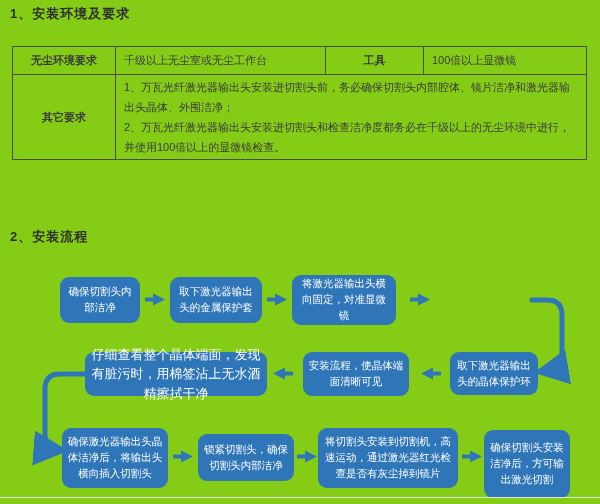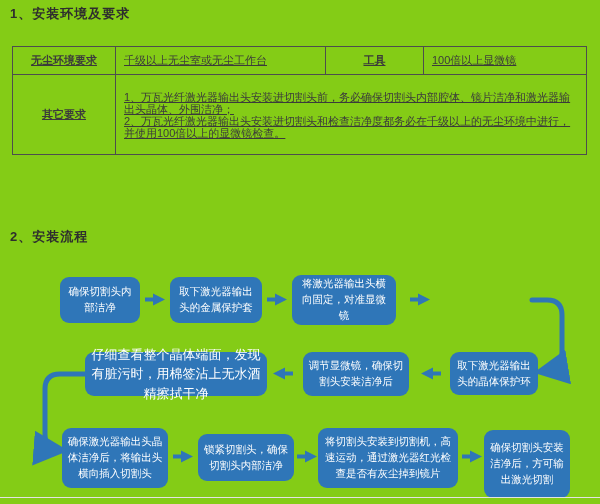--- a/index.html
+++ b/index.html
@@ -4,27 +4,27 @@
 <style>
   html,body{margin:0;padding:0;background:#fff;}
   body{width:600px;height:504px;font-family:"Liberation Sans",sans-serif;}
   .page{position:relative;width:600px;height:504px;overflow:hidden;background:#84cc16;color:#3b3b3b;}
 
   .heading{position:absolute;font-weight:bold;font-size:13px;color:#2e2e2e;letter-spacing:1px;}
   #sec1-heading{left:10px;top:5px;}
   #sec2-heading{left:10px;top:228px;}
 
   table.req{position:absolute;left:12px;top:46px;width:574px;border-collapse:collapse;table-layout:fixed;font-size:11px;color:#3b3b3b;}
-  table.req td{border:1px solid #4d4d4d;padding:2px 8px;vertical-align:middle;word-break:break-all;text-decoration:underline;}
+  table.req td{border:1px solid #4d4d4d;padding:2px 8px;vertical-align:middle;word-break:break-all;}
   td.lbl{font-weight:bold;text-align:center;padding:2px 2px;}
   td.ctr{text-align:left;}
   tr.r1{height:28px;}
   tr.r2{height:32px;}
   tr.r3{height:80px;}
-  td.body3{line-height:12px;padding:4px 8px;}
+  td.body3{line-height:20px;padding:4px 8px;}
 
   .fbox{position:absolute;background:#2F76B8;border-radius:9px;color:#fff;display:flex;align-items:center;justify-content:center;text-align:center;font-size:10.5px;line-height:1.5;padding:0 5px;box-sizing:border-box;}
   .fbox.small{font-size:13px;}
   .arr{position:absolute;}
   .astem,.ahead{fill:#2F76B8;}
   .overlay{position:absolute;left:0;top:0;pointer-events:none;}
   .elb{fill:none;stroke:#2F76B8;stroke-width:5;stroke-linecap:round;}
   .mkhead{fill:#2F76B8;}
   .bottom-line{position:absolute;left:0;top:497px;width:600px;height:1px;background:#e3e3e3;}
 </style>
@@ -84,21 +84,21 @@
     </svg>
 
   <div class="fbox small" style="left:85px;top:352px;width:182px;height:44px">
       <span>仔细查看整个晶体端面，发现有脏污时，用棉签沾上无水酒精擦拭干净</span>
     </div>
   <svg class="arr" style="left:272px;top:367px" width="22" height="13" viewBox="0 0 22 13">
       <rect class="astem" x="11" y="4.5" width="10" height="4"></rect>
       <polygon class="ahead" points="13,0.5 1,6.5 13,12.5"></polygon>
     </svg>
   <div class="fbox" style="left:303px;top:352px;width:106px;height:44px">
-      <span>调节显微镜，确保切割头安装洁净后</span>
+      <span>安装流程，使晶体端面清晰可见</span>
     </div>
   <svg class="arr" style="left:420px;top:367px" width="22" height="13" viewBox="0 0 22 13">
       <rect class="astem" x="11" y="4.5" width="10" height="4"></rect>
       <polygon class="ahead" points="13,0.5 1,6.5 13,12.5"></polygon>
     </svg>
   <div class="fbox" style="left:450px;top:352px;width:88px;height:43px">
       <span>取下激光器输出头的晶体保护环</span>
     </div>
 
   <div class="fbox" style="left:62px;top:428px;width:106px;height:60px">

